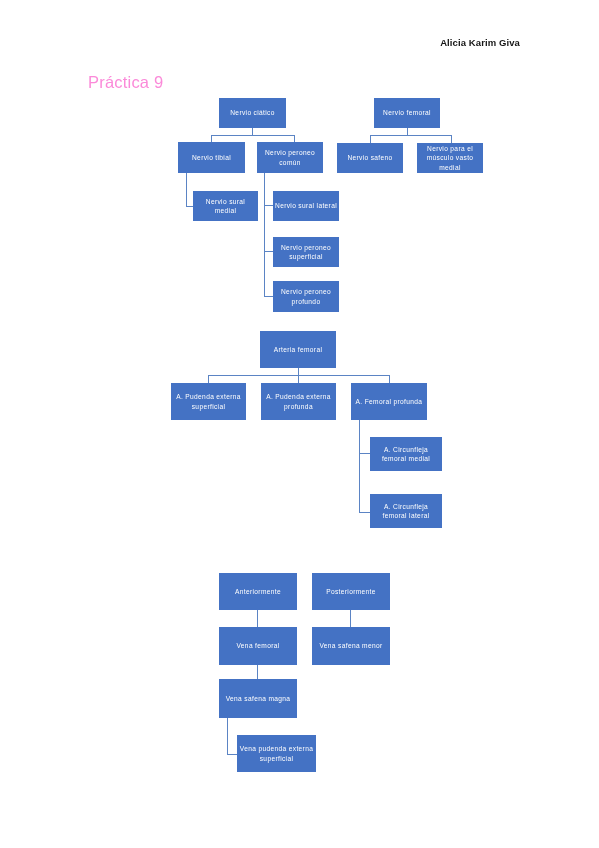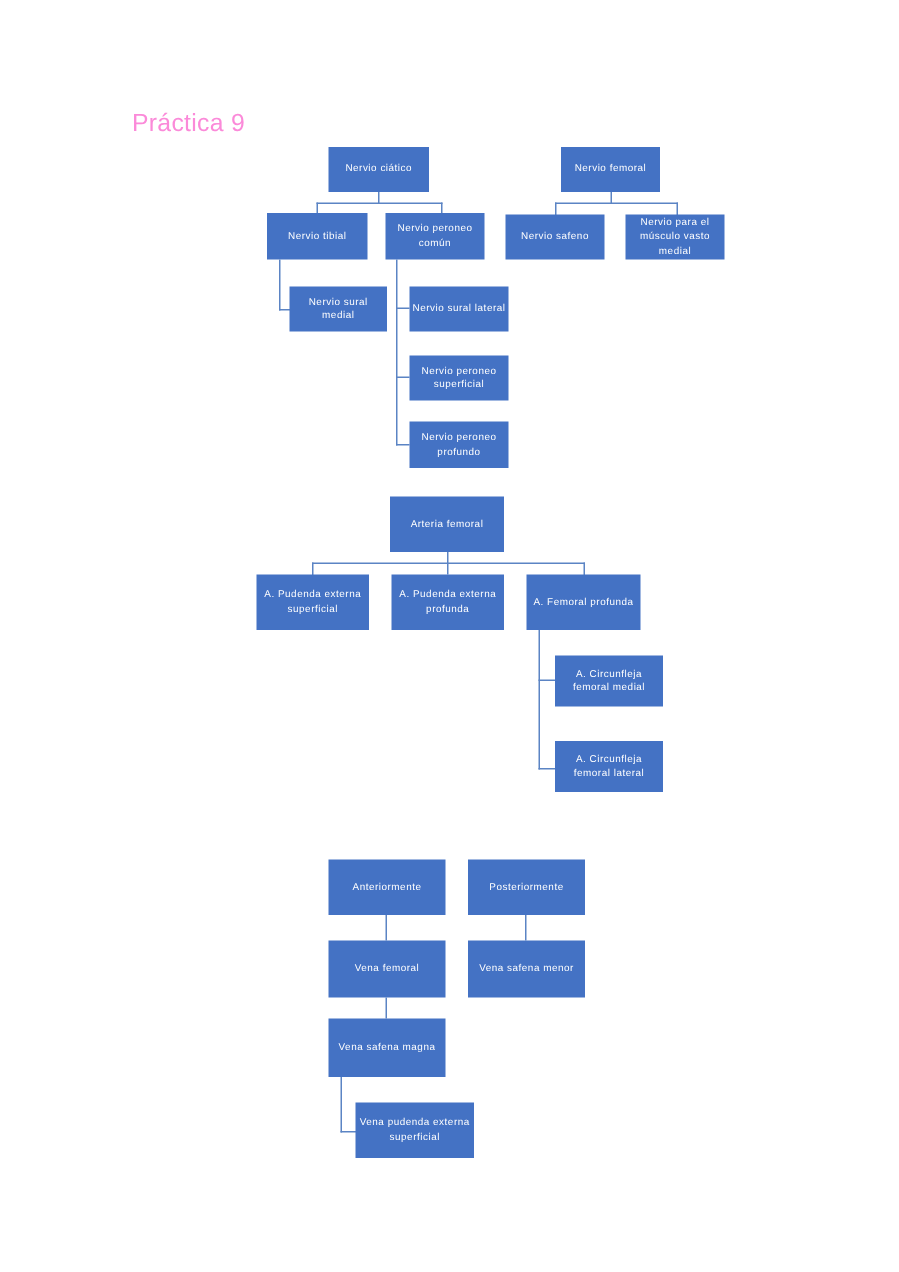--- a/index.html
+++ b/index.html
@@ -81,20 +81,21 @@
     border-top: 1.4px solid #5b84c4;
     border-left: 1.4px solid #5b84c4;
     border-right: 1.4px solid #5b84c4;
   }
 </style>
 </head>
 <body>
 
 <div id="page">
 
+  <div class="author">Alicia Karim Giva</div>
 
   <div class="doc-title">Práctica 9</div>
 
   <div>
 
     <div class="node" style="left:219px; top:98px; width:67px; height:30px;">
       <span>Nervio ciático</span>
     </div>
     <div class="conn v" style="left:251.5px; top:128px; height:8px;"></div>
     <div class="conn bracket" style="left:211px; top:135px; width:82px; height:8px;"></div>

